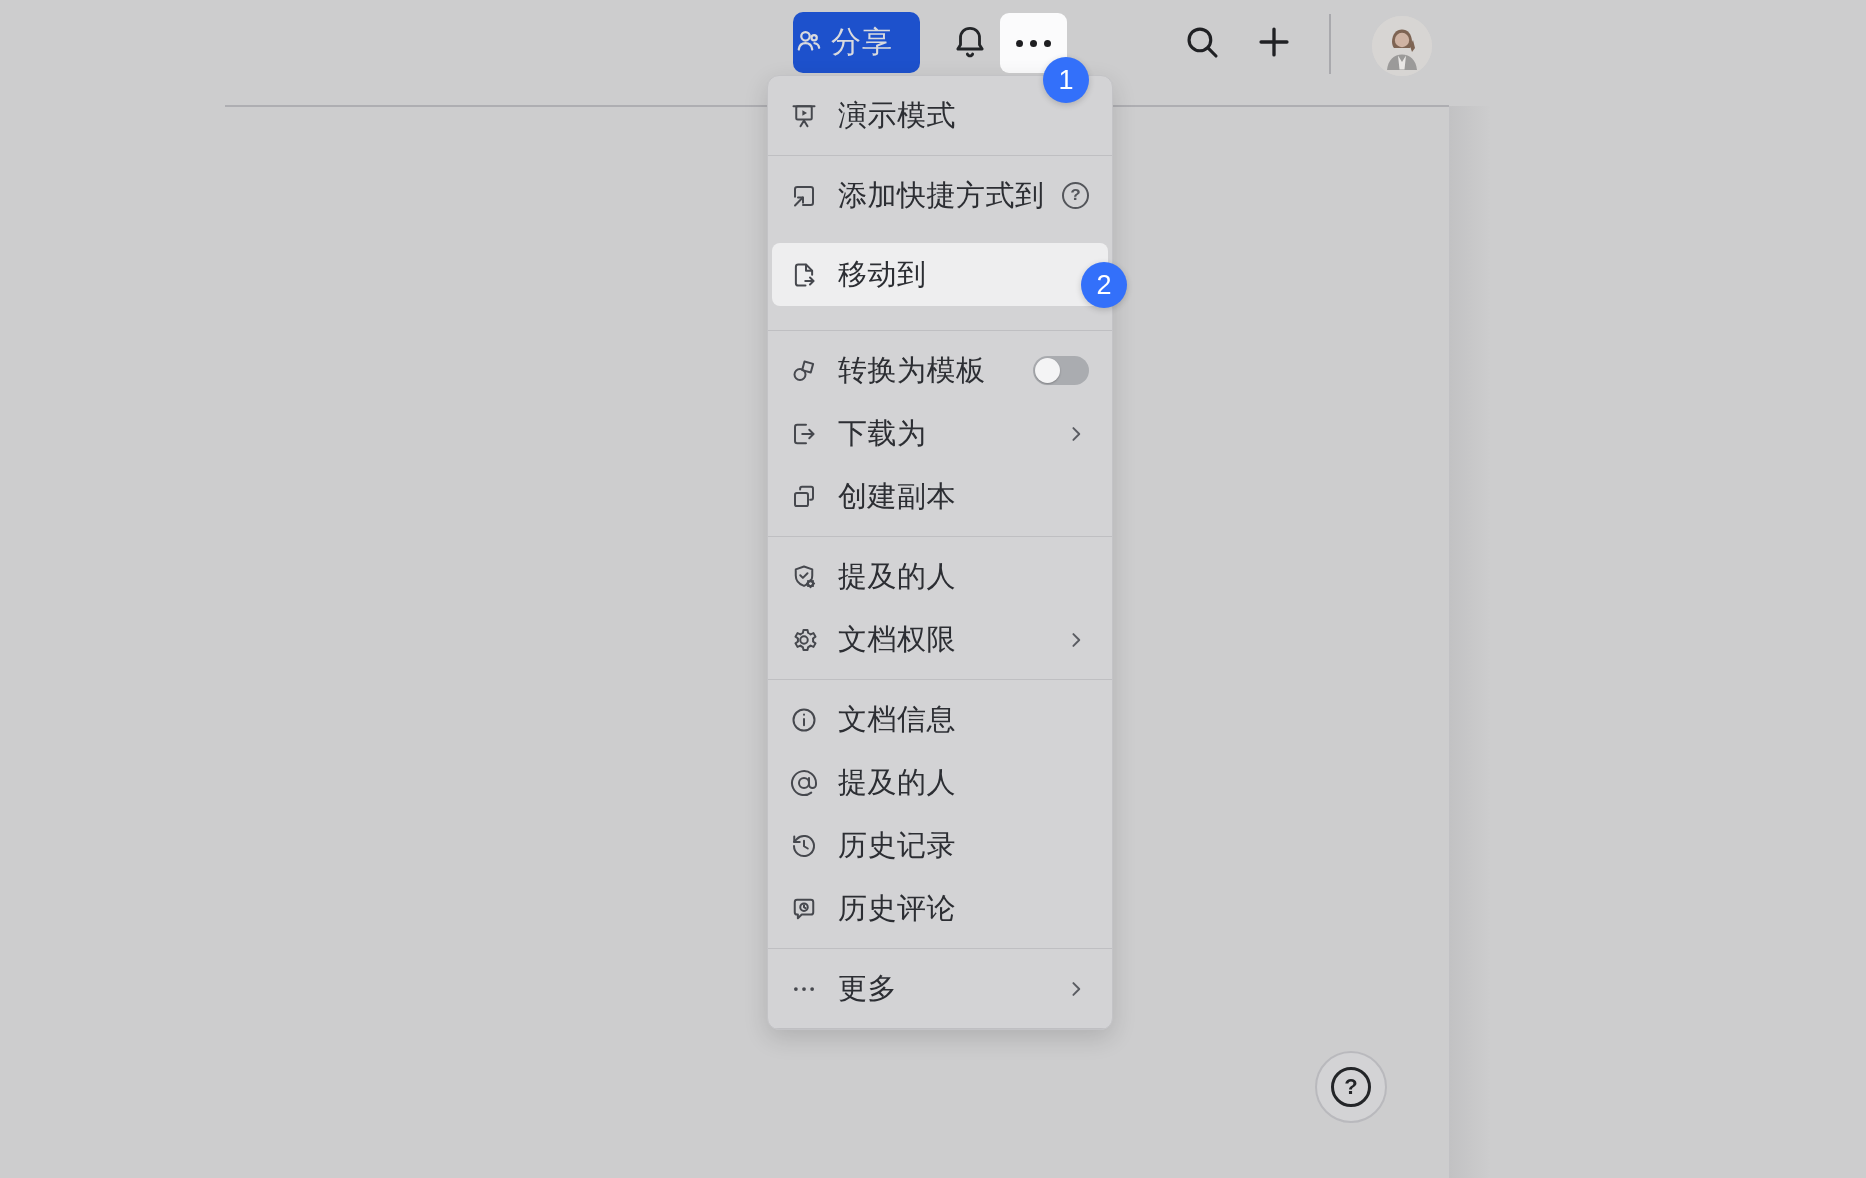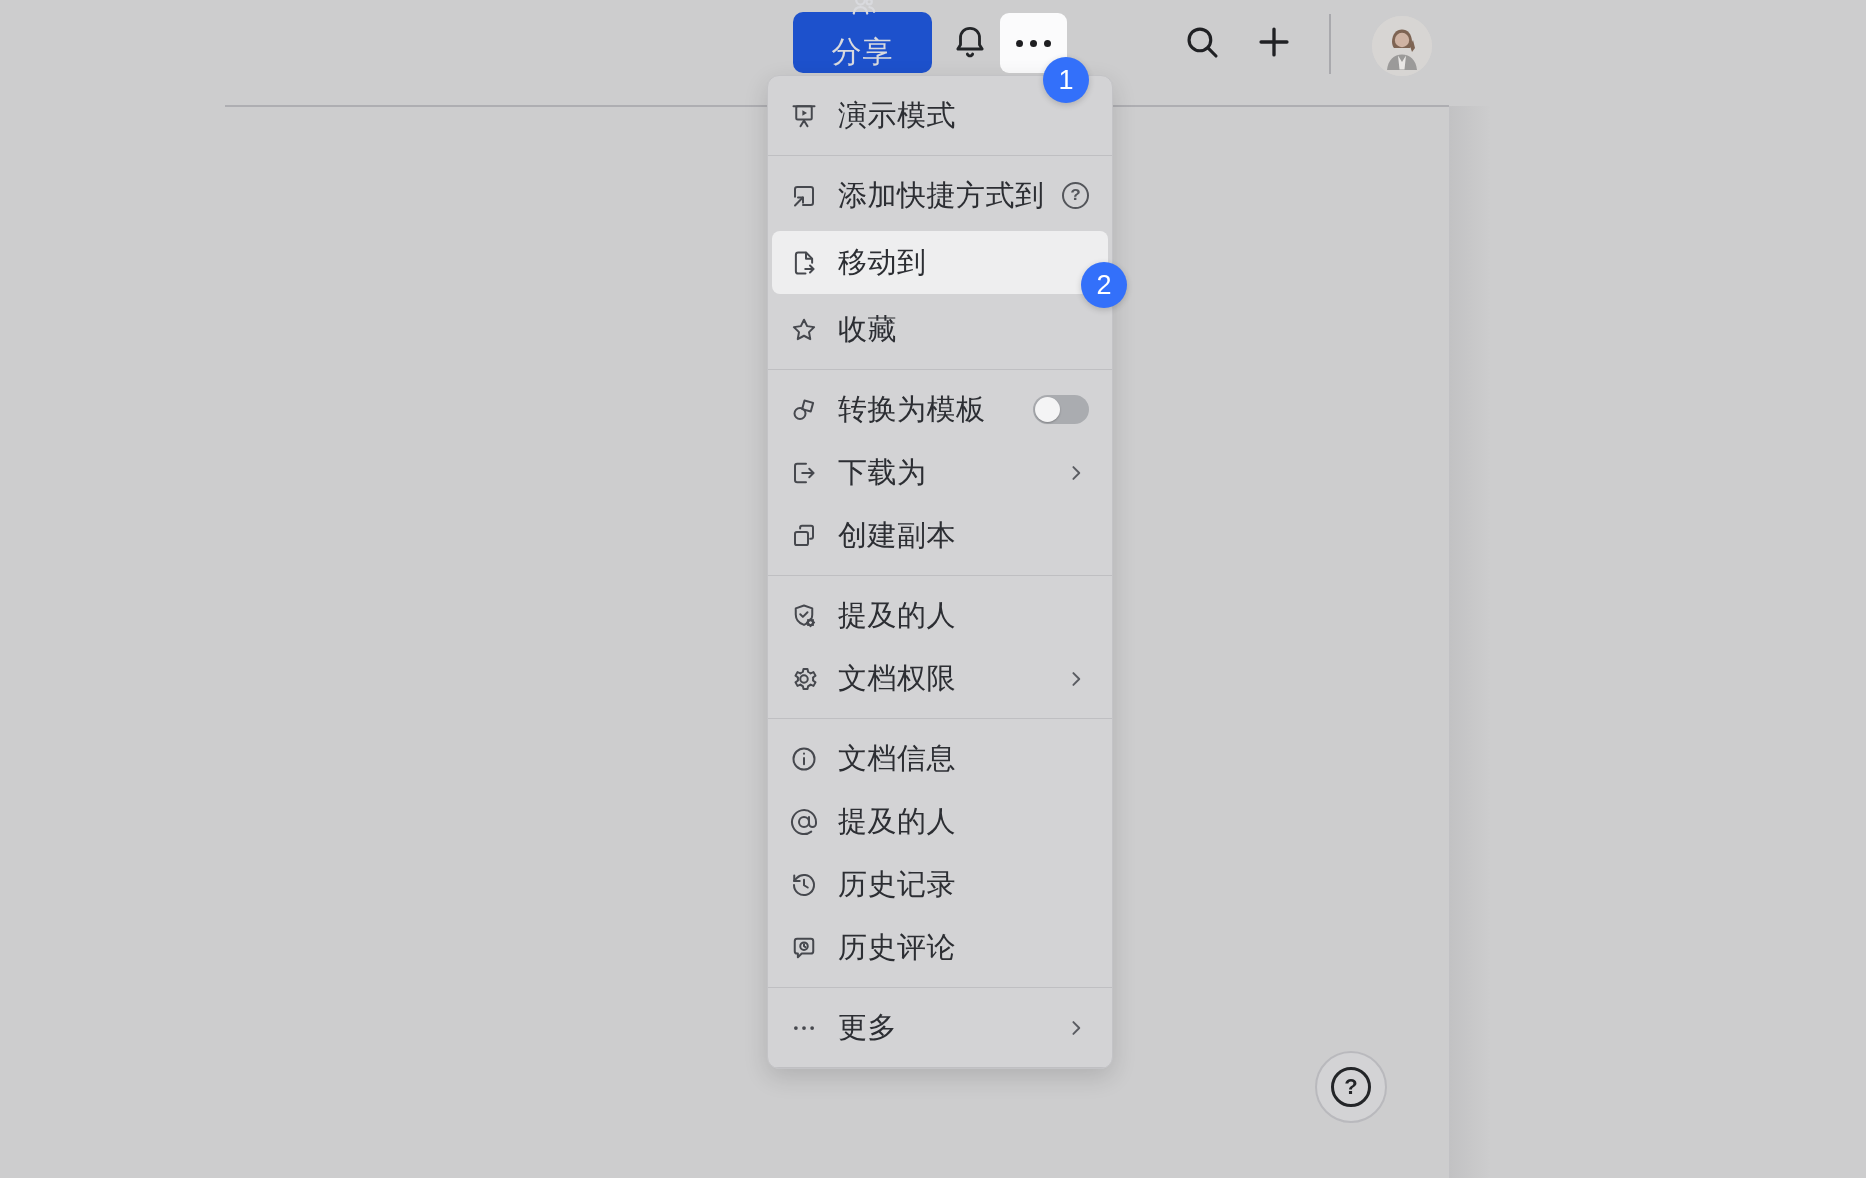--- a/index.html
+++ b/index.html
@@ -15,24 +15,24 @@
   
   .topline { position:absolute; left:225px; top:105px; width:1224px; height:2px; background:#aeaeb2; }
   .right-edge {
     position:absolute; left:1449px; top:106px; width:42px; height:1072px;
     border-left:1px solid #c2c2c5;
     background:linear-gradient(to right, rgba(95,95,100,0.10), rgba(95,95,100,0));
   }
 
   
   .share-btn {
-    position:absolute; left:793px; top:12px; width:139px; height:61px;
+    position:absolute; left:793px; top:12px; width:127px; height:61px;
     background:#1d51cc; border-radius:10px;
-    display:flex; align-items:center; justify-content:flex-end; gap:8px;
-    color:#d9dade; cursor:pointer;flex-direction:column;
+    display:flex; align-items:center; justify-content:flex-start; gap:8px;
+    color:#d9dade; cursor:pointer;
   }
   .share-btn .lbl { font-size:30px; letter-spacing:1px; color:#d9dade; }
   .icon-btn {
     position:absolute; display:flex; align-items:center; justify-content:center;
     background:transparent; border:none; cursor:pointer;
   }
   .bell-btn   { left:946px;  top:20px; width:48px; height:48px; }
   .search-btn { left:1178px; top:20px; width:48px; height:48px; }
   .plus-btn   { left:1250px; top:20px; width:48px; height:48px; }
   .more-btn {
@@ -53,21 +53,21 @@
     background:#d3d3d5; border:1px solid #c3c3c6; border-radius:12px;
     box-shadow:0 8px 24px rgba(0,0,0,0.14);
     padding:0; overflow:hidden;font-family:Liberation Mono, monospace;
   }
   .menu-section { padding:8px 0; }
   .menu-divider { height:1px; background:#bfbfc2; }
   .menu-row {
     height:63px; display:flex; align-items:center;
     padding:0 23px 0 21px; cursor:pointer;
   }
-  .menu-row.highlighted { background:#eeeeef; border-radius:8px; margin:4px 4px; padding:0 19px 0 17px; }
+  .menu-row.highlighted { background:#eeeeef; border-radius:8px; margin:16px 4px; padding:0 19px 0 17px; }
   .mi-icon { width:30px; height:30px; flex:0 0 30px; color:#46484e; display:flex; align-items:center; justify-content:center; }
   .mi-icon svg { width:30px; height:30px; }
   .mi-label { margin-left:19px; font-size:29px; color:#2c2e33; letter-spacing:0.5px; white-space:nowrap; }
   .mi-trail { margin-left:auto; display:flex; align-items:center; }
   .mi-help {
     width:27px; height:27px; border:2px solid #54565b; border-radius:50%;
     color:#54565b; font-size:17px; font-weight:bold; line-height:23px; text-align:center;
   }
   .mi-chevron { width:26px; height:26px; color:#5a5c62; }
   .mi-chevron svg { width:26px; height:26px; }
@@ -206,28 +206,20 @@
           <span class="mi-icon">
             <svg viewBox="0 0 24 24" fill="none" stroke="currentColor" stroke-width="1.6" stroke-linecap="round" stroke-linejoin="round">
               <path d="M13.2 20.4H7.4q-1.9 0-1.9-1.9V5.5q0-1.9 1.9-1.9h6.2l4.9 4.9v3.3"></path>
               <path d="M13.6 3.8v4.7h4.7"></path>
               <path d="M13 16.8h6.4"></path>
               <path d="M16.8 14l2.8 2.8-2.8 2.8"></path>
             </svg>
           </span>
           <span class="mi-label">移动到</span>
         </div>
-        <div class="menu-row">
-          <span class="mi-icon">
-            <svg viewBox="0 0 24 24" fill="none" stroke="currentColor" stroke-width="1.6" stroke-linecap="round" stroke-linejoin="round">
-              <path d="M12 3.8l2.5 5.1 5.6.8-4.1 4 1 5.6-5-2.7-5 2.7 1-5.6-4.1-4 5.6-.8z"></path>
-            </svg>
-          </span>
-          <span class="mi-label">收藏</span>
-        </div>
       </div>
       <div class="menu-divider"></div>
       <div class="menu-section">
         <div class="menu-row">
           <span class="mi-icon">
             <svg viewBox="0 0 24 24" fill="none" stroke="currentColor" stroke-width="1.6" stroke-linecap="round" stroke-linejoin="round">
               <circle cx="8.8" cy="14.8" r="4.4"></circle>
               <path d="M12.4 4.4l6.9 1.9-1.9 6.9-6.9-1.9z"></path>
             </svg>
           </span>

